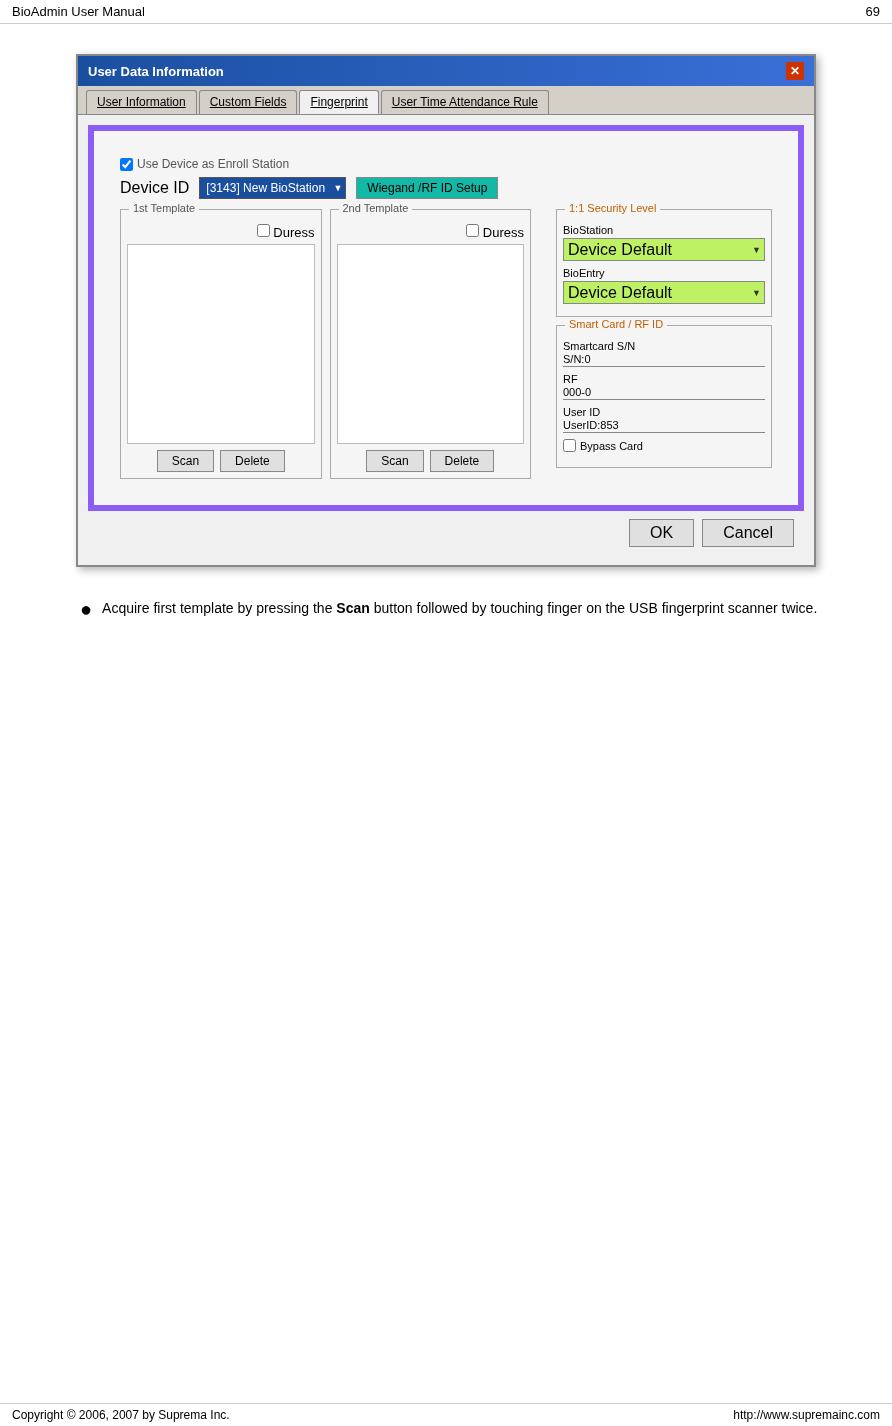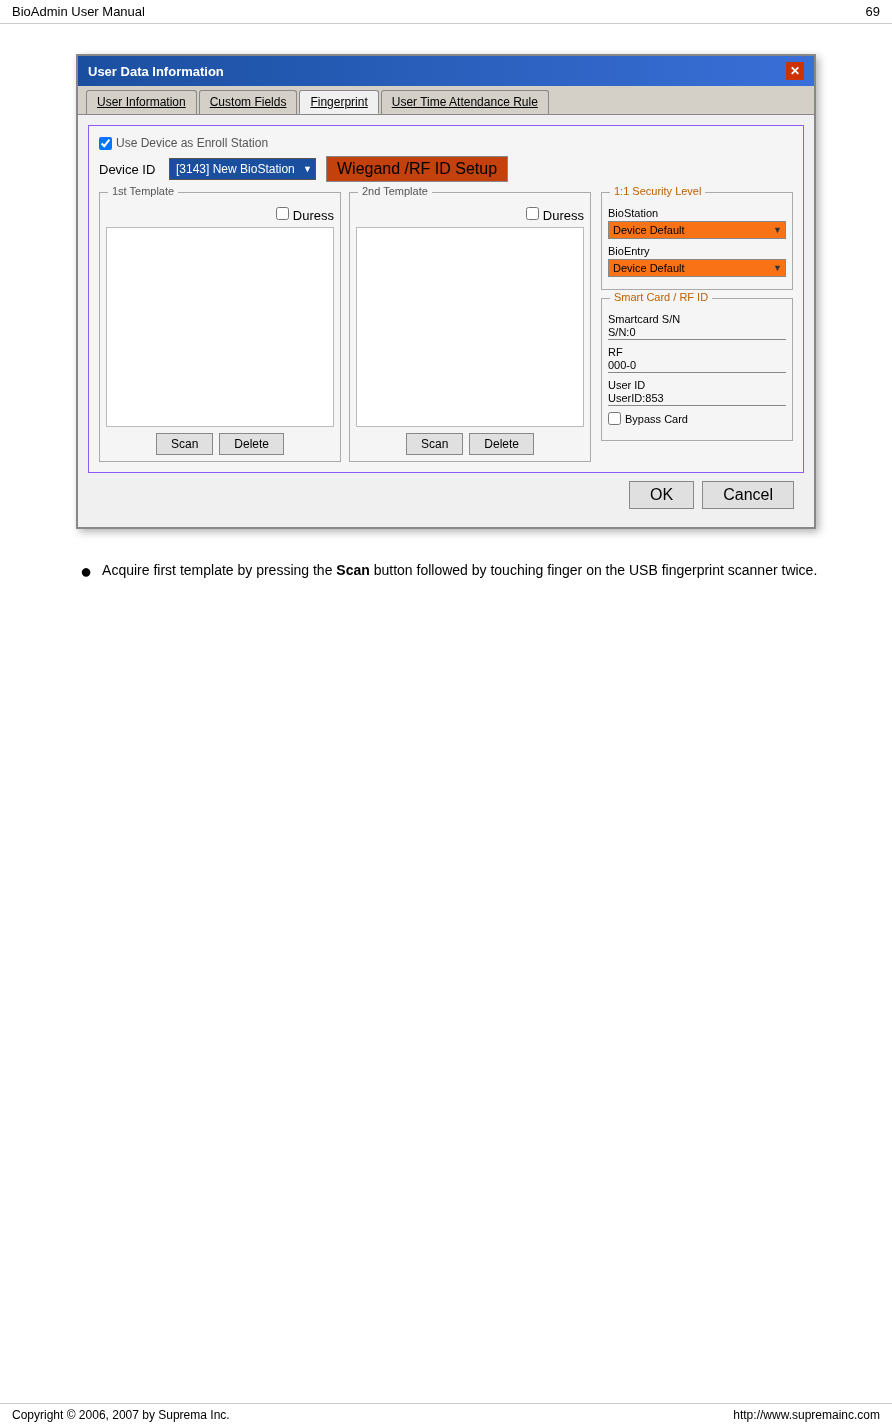--- a/index.html
+++ b/index.html
@@ -87,42 +87,42 @@
       z-index: 1;
     }
 
     .dialog-body {
       background: #f0f0f0;
       padding: 10px;
       border-top: 1px solid #888;
     }
 
     .dialog-inner {
-      border: 1px solid #8b5cf6;
+      border: 6px solid #8b5cf6;
       background: #f5f5f5;
-      padding: 10px;
+      padding: 26px;
     }
 
     .checkbox-label {
       display: flex;
       align-items: center;
       gap: 4px;
       font-size: 12px;
       color: #555;
     }
 
     .device-row {
       display: flex;
       align-items: center;
       gap: 10px;
       margin-bottom: 10px;
     }
 
     .device-label {
-      font-size: 13px;
+      font-size: 16px;
       min-width: 60px;
     }
 
     .device-select {
       background: #1a4fa0;
       color: white;
       border: 1px solid #555;
       padding: 3px 20px 3px 6px;
       font-size: 12px;
       appearance: none;
@@ -141,31 +141,31 @@
       position: absolute;
       right: 4px;
       top: 50%;
       transform: translateY(-50%);
       font-size: 9px;
       color: white;
       pointer-events: none;
     }
 
     .wiegand-btn {
-      background: #c2410c;
+      background: #14b8a6;
       border: 1px solid #888;
       padding: 3px 10px;
-      font-size: 16px;
+      font-size: 12px;
       cursor: pointer;
     }
 
     
     .main-columns {
       display: flex;
-      gap: 10px;
+      gap: 25px;
     }
 
     .left-columns {
       display: flex;
       gap: 8px;
       flex: 1;
     }
 
     .template-group {
       flex: 1;
@@ -219,21 +219,21 @@
     .btn-ok {
       background: #e0e0e0;
       border: 1px solid #888;
       padding: 4px 20px;
       font-size: 16px;
       cursor: pointer;
     }
 
     
     .right-panel {
-      width: 192px;
+      width: 216px;
       display: flex;
       flex-direction: column;
       gap: 8px;
     }
 
     .security-group {
       border: 1px solid #aaa;
       padding: 6px;
       position: relative;
     }
@@ -258,24 +258,24 @@
     }
 
     .security-select-wrapper {
       position: relative;
       display: block;
       margin-bottom: 6px;
     }
 
     .security-select {
       width: 100%;
-      background: #f97316;
+      background: #bef264;
       border: 1px solid #888;
       padding: 2px 20px 2px 4px;
-      font-size: 11px;
+      font-size: 16px;
       appearance: none;
       -webkit-appearance: none;
       cursor: pointer;
     }
 
     .security-select-wrapper::after {
       content: '▼';
       position: absolute;
       right: 4px;
       top: 50%;

